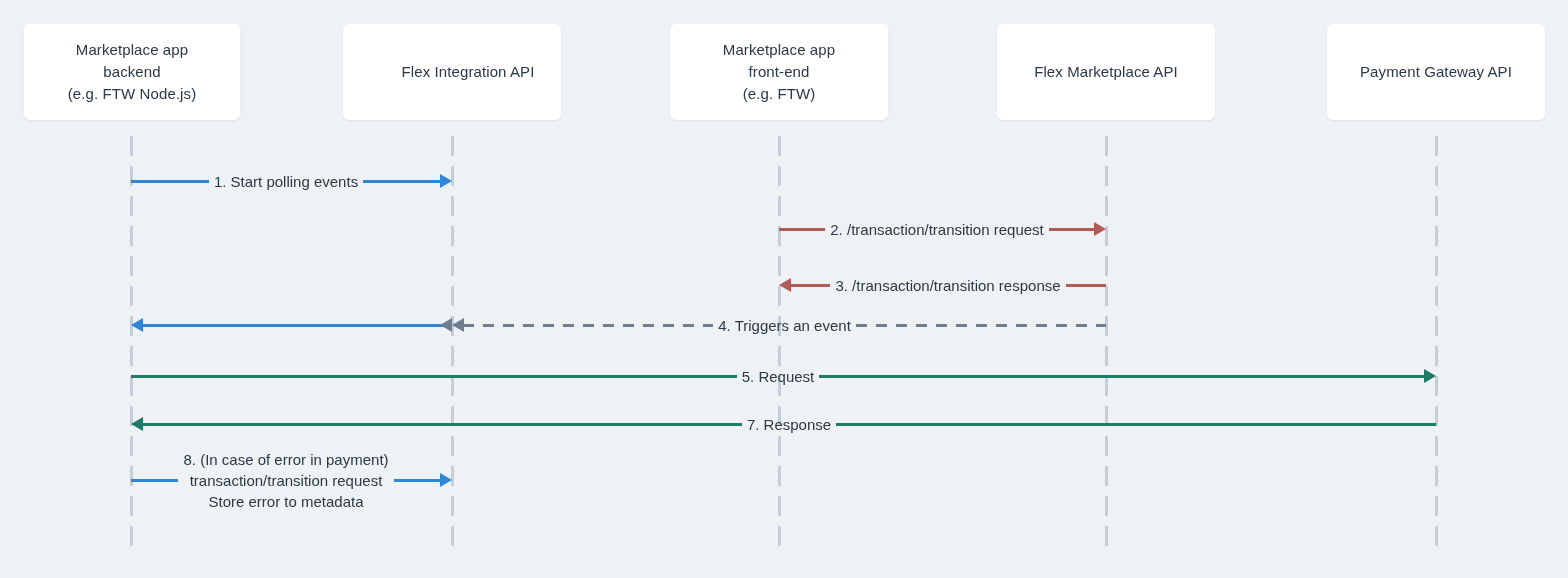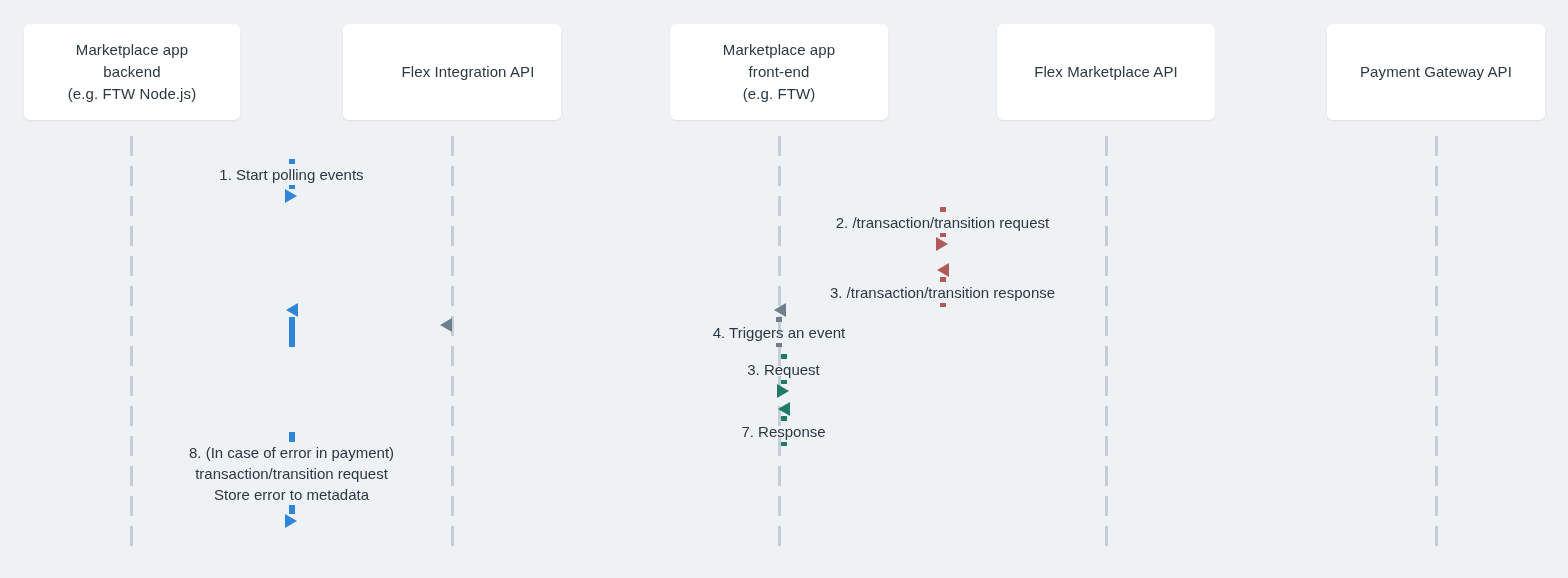--- a/index.html
+++ b/index.html
@@ -55,21 +55,20 @@
         rgba(0,0,0,0) 20px, rgba(0,0,0,0) 30px);
   }
 
   
   .msg {
     position: absolute;
     height: 44px;
     display: flex;
     align-items: center;
     box-sizing: border-box;
-    flex-direction: column;
   }
   .seg {
     flex: 1 1 auto;
     height: 3px;
     min-width: 6px;
   }
   .seg.solid { background: currentColor; }
   .seg.dashed {
     background-image: repeating-linear-gradient(
        to right, currentColor 0px, currentColor 11px,
@@ -158,21 +157,21 @@
       <div class="mlabel">4. Triggers an event</div>
       <div class="seg dashed"></div>
     </div>
     <div class="msg" style="left: 131px; width: 321px; top: 303px; color: rgb(47, 134, 214);">
       <div class="head left"></div>
       <div class="seg solid"></div>
       <div class="seg solid"></div>
     </div>
     <div class="msg" style="left: 131px; width: 1305px; top: 354px; color: rgb(31, 122, 104);">
       <div class="seg solid"></div>
-      <div class="mlabel">3. Request</div>
+      <div class="mlabel">5. Request</div>
       <div class="seg solid"></div>
       <div class="head right"></div>
     </div>
     <div class="msg" style="left: 131px; width: 1305px; top: 402px; color: rgb(31, 122, 104);">
       <div class="head left"></div>
       <div class="seg solid"></div>
       <div class="mlabel">7. Response</div>
       <div class="seg solid"></div>
     </div>
     <div class="msg multiline" style="left: 131px; width: 321px; top: 432px; color: rgb(47, 134, 214);">

